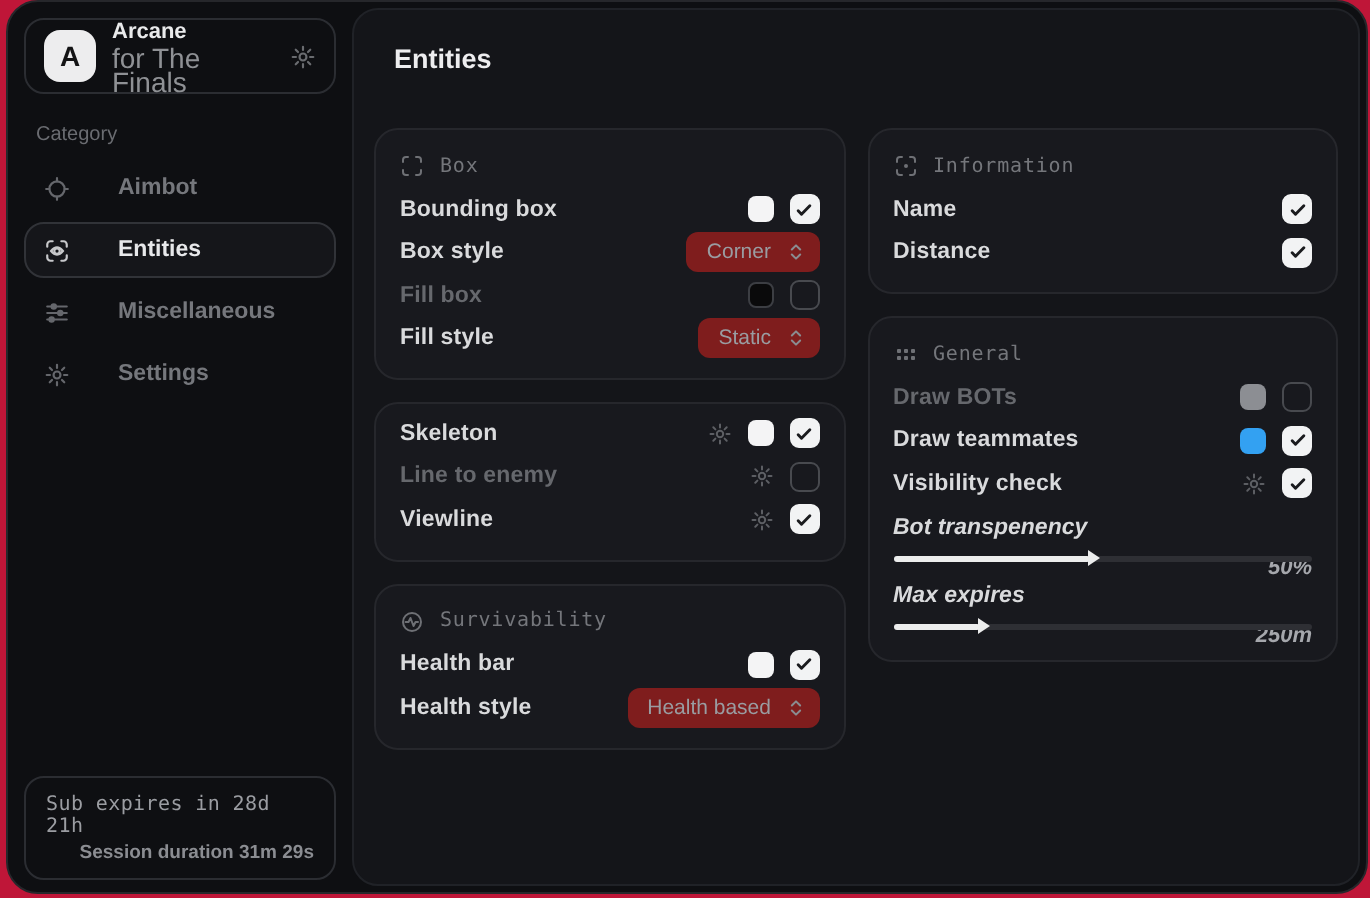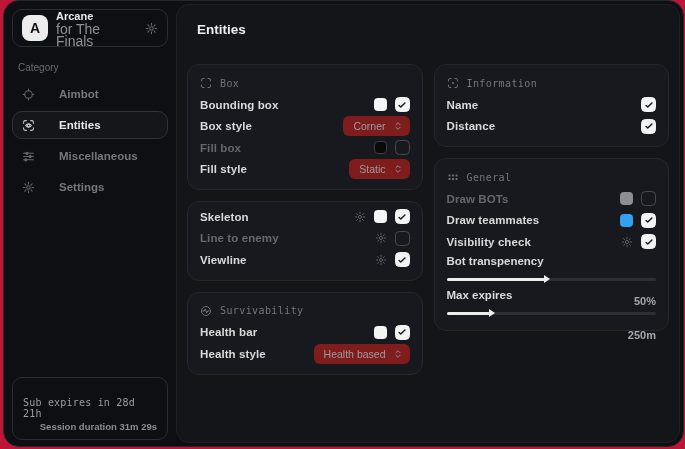--- a/index.html
+++ b/index.html
@@ -15,21 +15,21 @@
   .appname{font-size:11px;font-weight:bold;color:#e9eaeb;line-height:13px;}
   .appsub{font-size:14px;color:#8f9195;line-height:12px;}
   .appgear{margin-left:auto;color:#6a6c70;display:flex;}
   .cat{margin:15px 4px 7px 6px;font-size:10px;color:#6a6c71;}
   .nav{display:flex;flex-direction:column;gap:3px;}
   .navitem{display:flex;align-items:center;gap:24px;height:26px;padding:0 9px;border-radius:10px;
     border:1px solid transparent;color:#75777c;font-size:11.5px;font-weight:600;cursor:pointer;}
   .navitem.active{border-color:#313338;background:#15161a;color:#e7e8ea;}
   .navitem .nicon{display:flex;color:inherit;opacity:.85;}
   .subbox{position:absolute;left:8px;right:8px;bottom:6px;border:1px solid #2b2d32;border-radius:10px;
-    padding:19px 10px 7px 10px;}
+    padding:8px 10px 7px 10px;}
   .subline1{font-family:"DejaVu Sans Mono",monospace;font-size:10px;color:#9b9da2;letter-spacing:.2px;}
   .subline2{font-size:9.5px;font-weight:bold;color:#8b8d92;margin-top:2px;text-align:right;}
   
   .main{flex:1;margin:3px 3px 3px 0;background:#141519;border:1px solid #202227;border-radius:13px;
     box-sizing:border-box;overflow:hidden;}
   .pagetitle{font-size:13.5px;font-weight:bold;color:#ededef;padding:17px 20px 11px 20px;}
   .cols{display:flex;gap:11px;padding:16px 10px;}
   .col{flex:1;min-width:0;display:flex;flex-direction:column;gap:11px;}
   .card{background:#18191e;border:1px solid #26272c;border-radius:12px;padding:4px 12px 9px 12px;}
   .cardhead{display:flex;align-items:center;gap:8px;color:#74767b;
@@ -45,21 +45,21 @@
     cursor:pointer;display:flex;align-items:center;justify-content:center;}
   .row.dim .cb{border-color:#484a4f;}
   .cb.on{background:#f2f3f4;border-color:#f2f3f4;}
   .cb.on svg{display:block;}
   .rowgear{display:flex;color:#5d5f64;cursor:pointer;}
   .sel{display:flex;align-items:center;gap:7px;height:20px;background:#7f1d1d;border-radius:6px;
     padding:0 7px 0 10px;cursor:pointer;}
   .sel .selval{font-size:10.5px;color:#9a9ca1;}
   .sel .selchev{display:flex;color:#8a8c91;}
   .sliderblock{padding:2px 0 6px 0;}
-  .sliderrow{display:flex;height:18px;}
+  .sliderrow{display:flex;align-items:center;height:18px;font-style:italic;}
   .sliderrow .lbl{flex:1;font-size:11.5px;font-weight:600;color:#d9dadc;}
   .sliderrow .val{font-size:11px;font-weight:600;color:#a5a7ac;margin-top:40px;}
   .track{position:relative;height:3px;background:#2e2f34;border-radius:2px;margin-top:5px;cursor:pointer;}
   .fill{position:absolute;left:0;top:0;height:3px;background:#eceded;border-radius:2px;}
   .fill::after{content:"";position:absolute;right:-5px;top:-2.5px;width:0;height:0;
     border-left:6px solid #eceded;border-top:4px solid transparent;border-bottom:4px solid transparent;}
   svg{flex-shrink:0;}
 </style>
 </head>
 <body>

